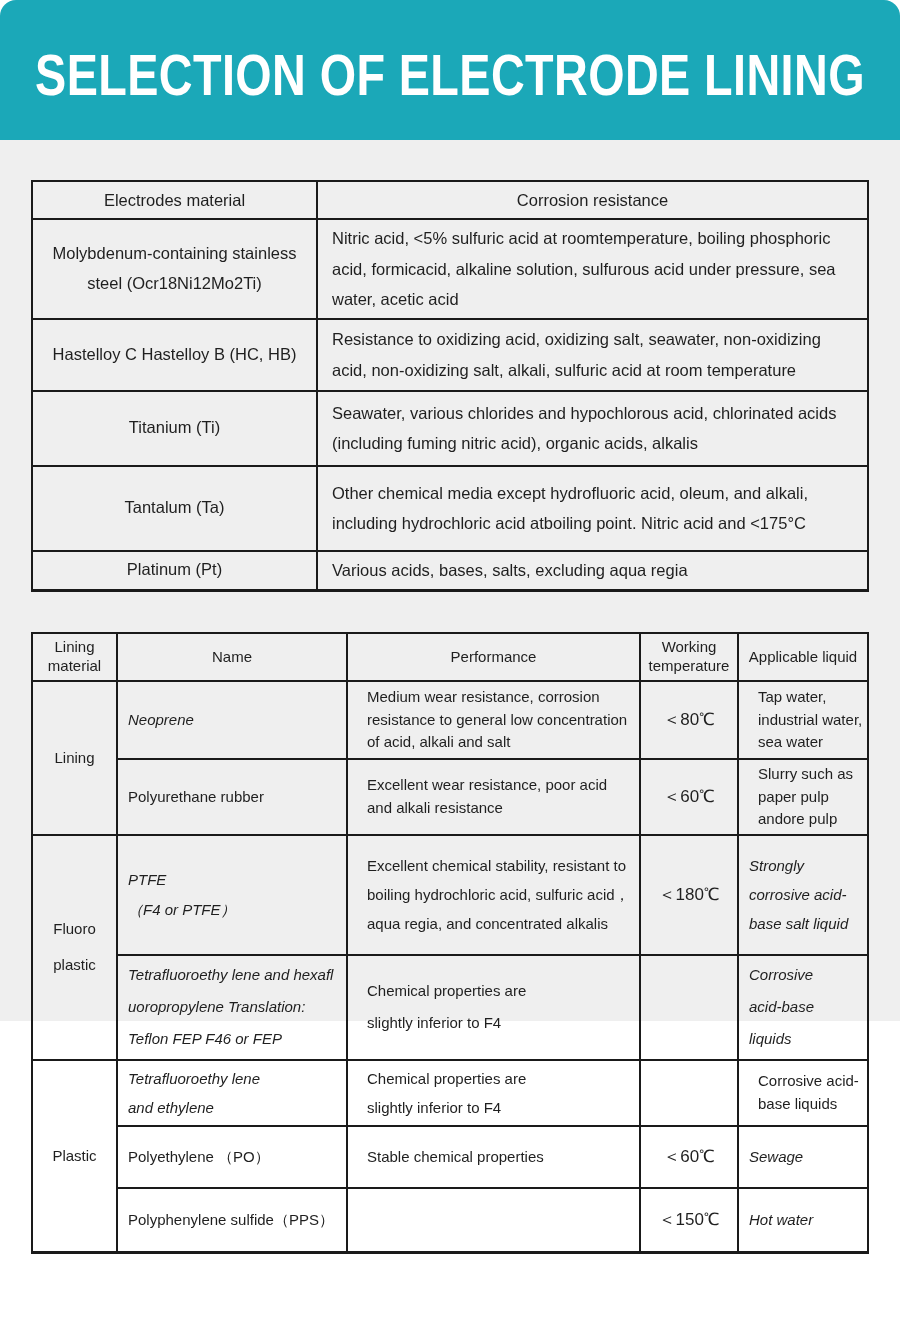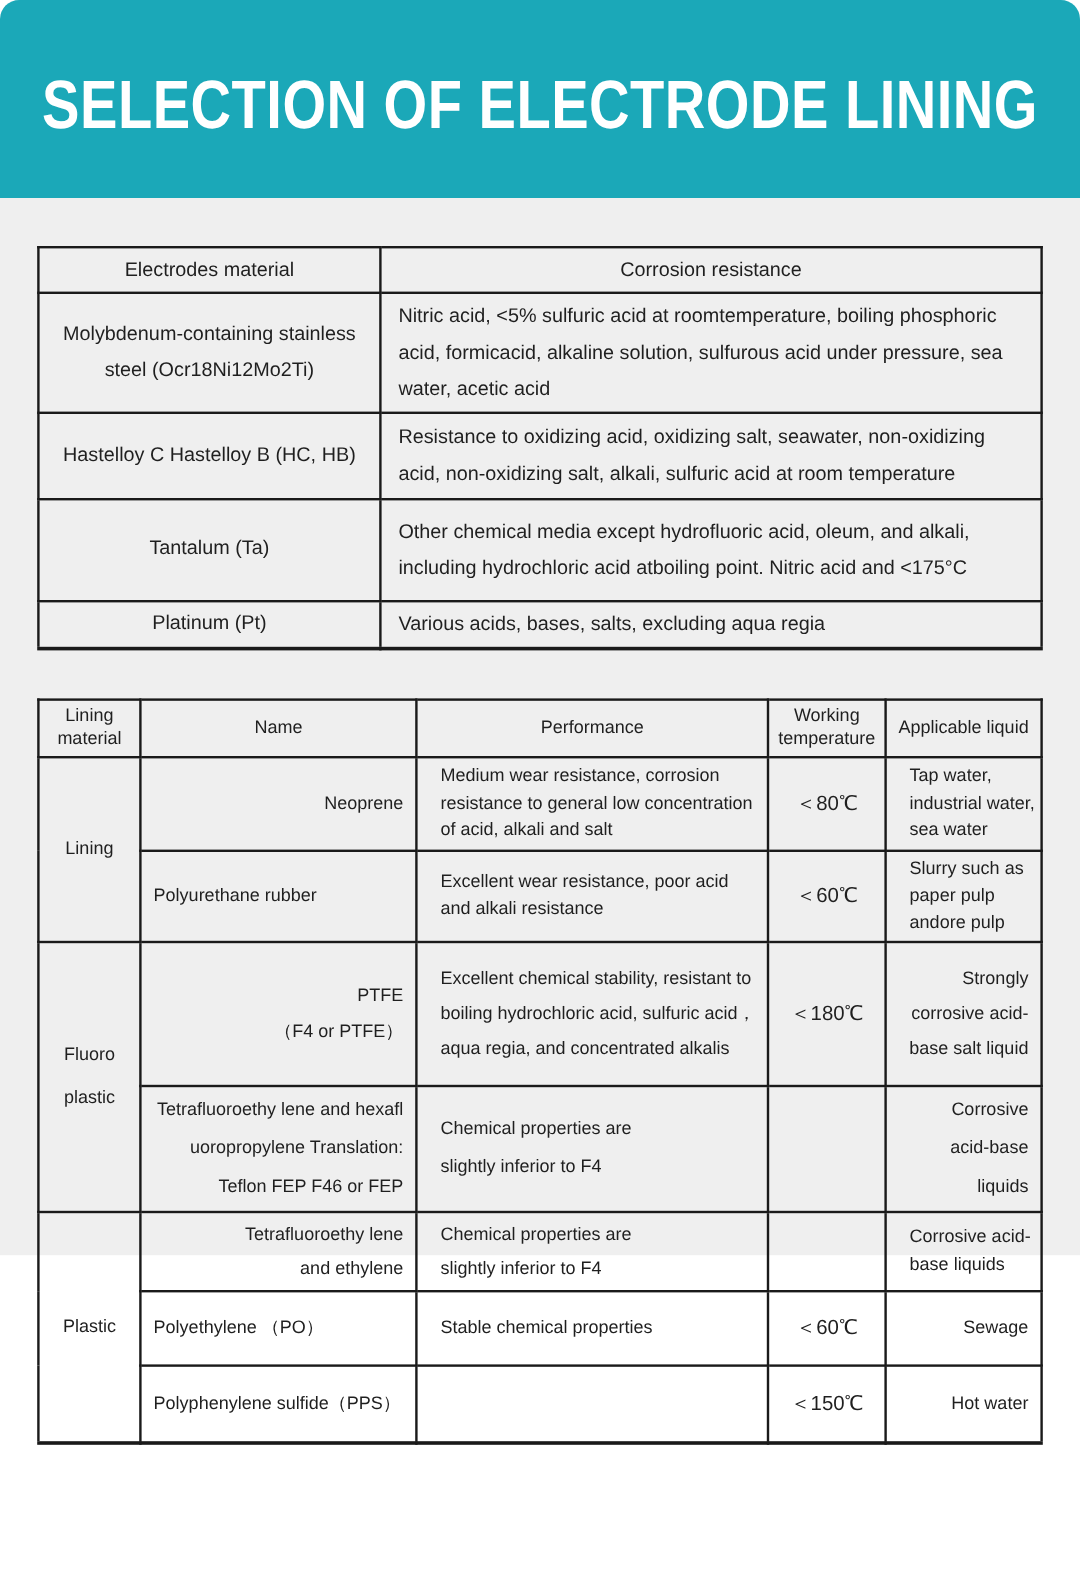--- a/index.html
+++ b/index.html
@@ -9,21 +9,21 @@
     font-family: "Liberation Sans", sans-serif;
   }
   .page {
     width: 900px;
     height: 1318px;
     background: #ffffff;
     overflow: hidden;
   }
   
   .banner {
-    height: 165px;
+    height: 140px;
     background: var(--accent, #1BA8B8);
     border-radius: 16px 16px 0 0;
     display: flex;
     align-items: center;
     justify-content: center;
   }
   .banner-title {
     color: #ffffff;
     font-weight: 700;
     font-size: 57px;
@@ -77,21 +77,21 @@
   .t2 td { line-height: 1.5; }
   .t2 tr.s0 { height: 78px; }
   .t2 tr.s1 { height: 75px; }
   .t2 tr.s2 { height: 120px; }
   .t2 tr.s3 { height: 105px; }
   .t2 tr.s4 { height: 62px; }
   .t2 tr.s5 { height: 62px; }
   .t2 tr.s6 { height: 64px; }
   .t2 td.lining { text-align: center; white-space: pre-line; line-height: 2.4; padding: 2px; }
   .t2 td.temp { text-align: center; font-size: 17px; padding: 2px; white-space: nowrap; }
-  .center { text-align: right; }
+  .center { text-align: left; font-style: italic; }
   .left { text-align: left; }
   .pre { white-space: pre-line; }
   .lh-lg { line-height: 1.95 !important; }
   .lh-xl { line-height: 2.15 !important; }
   .pad-sm { padding-left: 19px; padding-right: 4px; }
 </style>
 </head>
 <body>
 
 <div class="page">
@@ -113,20 +113,24 @@
           <th>Corrosion resistance</th>
         </tr>
         <tr class="r0">
           <td class="mat">Molybdenum-containing stainless
 steel (Ocr18Ni12Mo2Ti)</td>
           <td class="res">Nitric acid, &lt;5% sulfuric acid at roomtemperature, boiling phosphoric acid, formicacid, alkaline solution, sulfurous acid under pressure, sea water, acetic acid</td>
         </tr>
         <tr class="r1">
           <td class="mat">Hastelloy C Hastelloy B (HC, HB)</td>
           <td class="res">Resistance to oxidizing acid, oxidizing salt, seawater, non-oxidizing acid, non-oxidizing salt, alkali, sulfuric acid at room temperature</td>
+        </tr>
+        <tr class="r2">
+          <td class="mat">Titanium (Ti)</td>
+          <td class="res">Seawater, various chlorides and hypochlorous acid, chlorinated acids (including fuming nitric acid), organic acids, alkalis</td>
         </tr>
         <tr class="r3">
           <td class="mat">Tantalum (Ta)</td>
           <td class="res">Other chemical media except hydrofluoric acid, oleum, and alkali, including hydrochloric acid atboiling point. Nitric acid and &lt;175°C</td>
         </tr>
         <tr class="r4">
           <td class="mat">Platinum (Pt)</td>
           <td class="res">Various acids, bases, salts, excluding aqua regia</td>
         </tr>
       </tbody>

